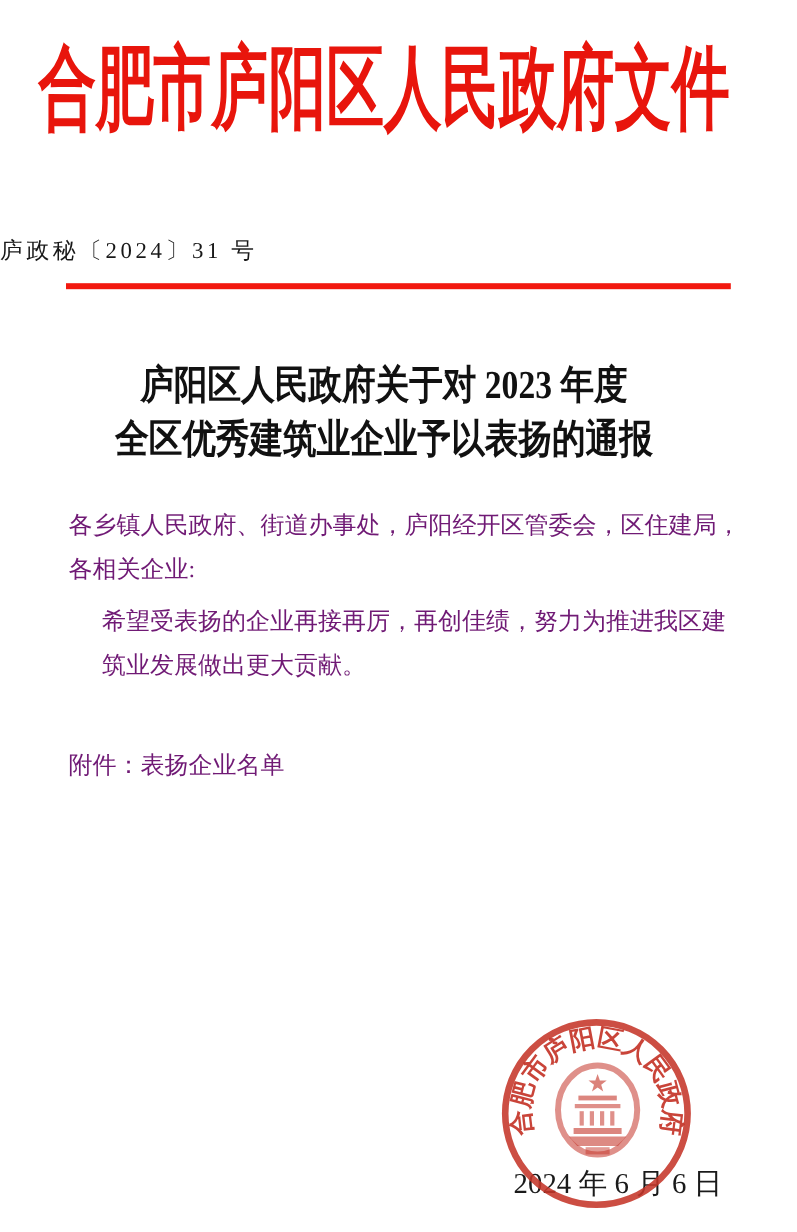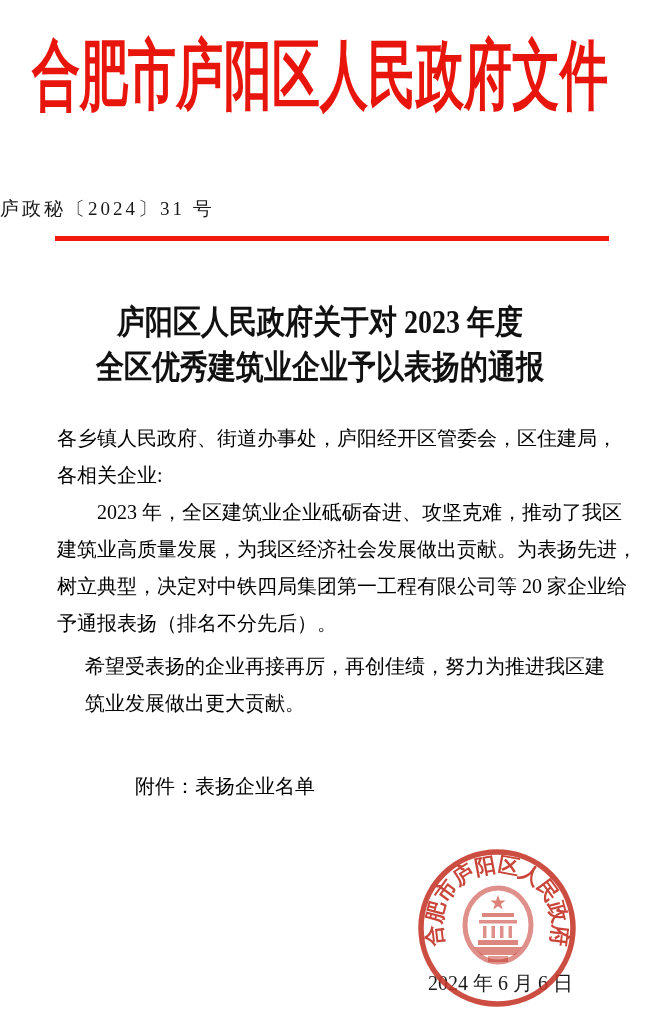--- a/index.html
+++ b/index.html
@@ -60,35 +60,35 @@
     transform: scaleY(1.18);
     transform-origin: 50% 0;
   }
   .body-text {
     position: absolute;
     top: 420px;
     left: 57px;
     width: 556px;
     font-size: 20px;
     line-height: 37px;
-    color: #000000;
+    color: #701a75;
   }
   .body-text .para {
     margin: 0;
     white-space: pre;
   }
   .para.salutation { }
   .para.p1 { text-indent: 2em; }
   .para.p2 { margin-left: 28px; margin-top: 6px; }
-  .para.attachment { margin-top: 46px; margin-left: 78px; }
+  .para.attachment { margin-top: 46px; }
   .issue-date {
     position: absolute;
     top: 970px;
     left: 428px;
-    font-size: 20px;
+    font-size: 24px;
     color: #1a1a1a;
     white-space: pre;
   }
   .seal {
     position: absolute;
     left: 412px;
     top: 843px;
     width: 170px;
     height: 170px;
   }
@@ -111,24 +111,20 @@
   <div class="red-divider" style="background-color: rgb(242, 25, 15);"></div>
 
   <div class="doc-title">
     <div>庐阳区人民政府关于对 2023 年度</div>
     <div>全区优秀建筑业企业予以表扬的通报</div>
   </div>
 
   <div class="body-text">
     <p class="para salutation">各乡镇人民政府、街道办事处，庐阳经开区管委会，区住建局，
 各相关企业:</p>
-    <p class="para p1">2023 年，全区建筑业企业砥砺奋进、攻坚克难，推动了我区
-建筑业高质量发展，为我区经济社会发展做出贡献。为表扬先进，
-树立典型，决定对中铁四局集团第一工程有限公司等 20 家企业给
-予通报表扬（排名不分先后）。</p>
     <p class="para p2">希望受表扬的企业再接再厉，再创佳绩，努力为推进我区建
 筑业发展做出更大贡献。</p>
     <p class="para attachment">附件：表扬企业名单</p>
   </div>
 
   <div class="issue-date">2024 年 6 月 6 日</div>
 
   <div class="seal">
     <svg width="170" height="170" viewBox="0 0 170 170">
       <circle cx="85" cy="85" r="76" fill="none" stroke-width="5.5" opacity="0.88" stroke="#c53529"></circle>

